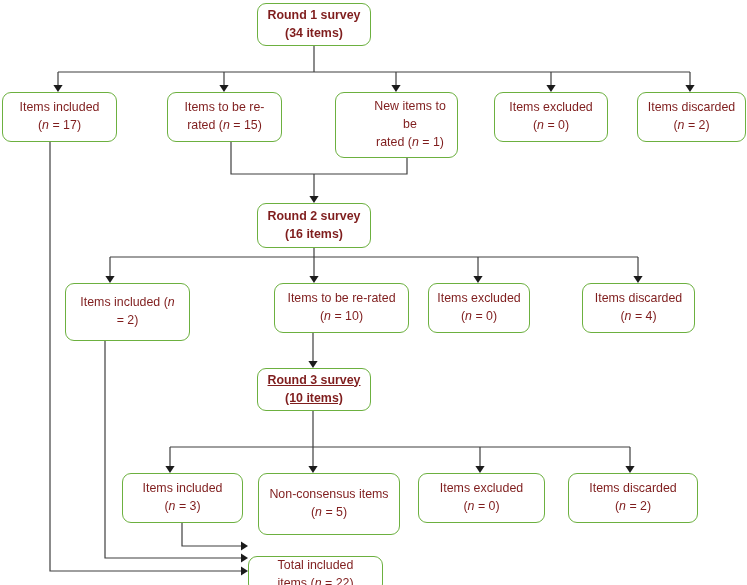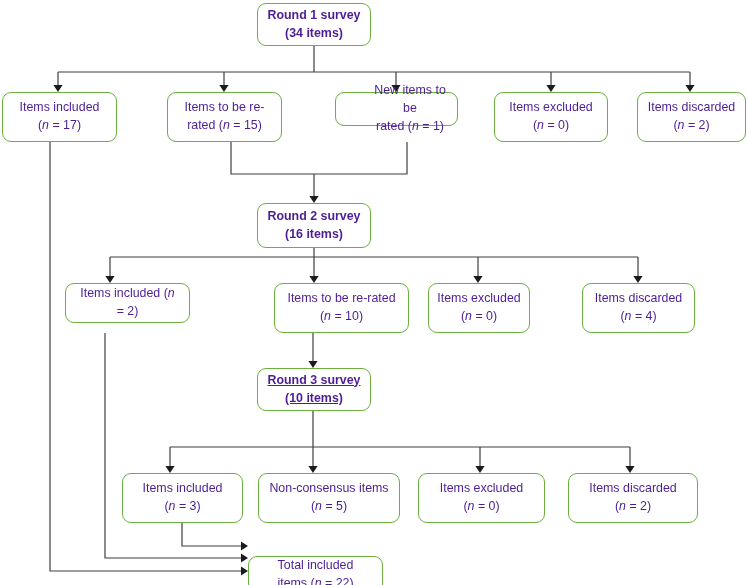--- a/index.html
+++ b/index.html
@@ -26,21 +26,21 @@
   .node {
     position: absolute;
     box-sizing: border-box;
     border: 1.6px solid #6cb03f;
     border-radius: 9px;
     background: #ffffff;
     display: flex;
     align-items: center;
     justify-content: center;
     text-align: center;
-    color: #4c1d95;
+    color: #7f1d1d;
     font-size: 12.4px;
     line-height: 1.45;
     padding: 2px 5px;
   }
   .node .txt { display: block; width: 100%; }
   .node.bold { font-weight: bold; }
   .node .it { font-style: italic; }
 </style>
 </head>
 <body>
@@ -86,51 +86,51 @@
   <div id="nodes-layer">
       <div class="node bold" style="left: 257px; top: 3px; width: 114px; height: 43px; border-color: rgb(108, 176, 63);">
         <div class="txt">Round 1 survey<br>(34 items)</div>
       </div>
       <div class="node" style="left: 2px; top: 92px; width: 115px; height: 50px; border-color: rgb(108, 176, 63);">
         <div class="txt">Items included<br>(<span class="it">n</span> = 17)</div>
       </div>
       <div class="node" style="left: 167px; top: 92px; width: 115px; height: 50px; border-color: rgb(108, 176, 63);">
         <div class="txt">Items to be re-<br>rated (<span class="it">n</span> = 15)</div>
       </div>
-      <div class="node" style="left: 335px; top: 92px; width: 123px; height: 34px; border-color: rgb(108, 176, 63); padding-left: 32px;">
+      <div class="node" style="left: 335px; top: 92px; width: 123px; height: 66px; border-color: rgb(108, 176, 63); padding-left: 32px;">
         <div class="txt">New items to be<br>rated (<span class="it">n</span> = 1)</div>
       </div>
       <div class="node" style="left: 494px; top: 92px; width: 114px; height: 50px; border-color: rgb(108, 176, 63);">
         <div class="txt">Items excluded<br>(<span class="it">n</span> = 0)</div>
       </div>
       <div class="node" style="left: 637px; top: 92px; width: 109px; height: 50px; border-color: rgb(108, 176, 63);">
         <div class="txt">Items discarded<br>(<span class="it">n</span> = 2)</div>
       </div>
       <div class="node bold" style="left: 257px; top: 203px; width: 114px; height: 45px; border-color: rgb(108, 176, 63);">
         <div class="txt">Round 2 survey<br>(16 items)</div>
       </div>
-      <div class="node" style="left: 65px; top: 283px; width: 125px; height: 40px; border-color: rgb(108, 176, 63);">
+      <div class="node" style="left: 65px; top: 283px; width: 125px; height: 58px; border-color: rgb(108, 176, 63);">
         <div class="txt">Items included (<span class="it">n</span><br>= 2)</div>
       </div>
       <div class="node" style="left: 245px; top: 283px; width: 135px; height: 50px; border-color: rgb(108, 176, 63); margin-left: 29px;">
         <div class="txt">Items to be re-rated<br>(<span class="it">n</span> = 10)</div>
       </div>
       <div class="node" style="left: 428px; top: 283px; width: 102px; height: 50px; border-color: rgb(108, 176, 63);">
         <div class="txt">Items excluded<br>(<span class="it">n</span> = 0)</div>
       </div>
       <div class="node" style="left: 582px; top: 283px; width: 113px; height: 50px; border-color: rgb(108, 176, 63);">
         <div class="txt">Items discarded<br>(<span class="it">n</span> = 4)</div>
       </div>
       <div class="node bold" style="left: 257px; top: 368px; width: 114px; height: 43px; border-color: rgb(108, 176, 63); text-decoration: underline;">
         <div class="txt">Round 3 survey<br>(10 items)</div>
       </div>
       <div class="node" style="left: 122px; top: 473px; width: 121px; height: 50px; border-color: rgb(108, 176, 63);">
         <div class="txt">Items included<br>(<span class="it">n</span> = 3)</div>
       </div>
-      <div class="node" style="left: 258px; top: 473px; width: 142px; height: 50px; border-color: rgb(108, 176, 63);">
+      <div class="node" style="left: 258px; top: 473px; width: 142px; height: 62px; border-color: rgb(108, 176, 63);">
         <div class="txt">Non-consensus items<br>(<span class="it">n</span> = 5)</div>
       </div>
       <div class="node" style="left: 418px; top: 473px; width: 127px; height: 50px; border-color: rgb(108, 176, 63);">
         <div class="txt">Items excluded<br>(<span class="it">n</span> = 0)</div>
       </div>
       <div class="node" style="left: 568px; top: 473px; width: 130px; height: 50px; border-color: rgb(108, 176, 63);">
         <div class="txt">Items discarded<br>(<span class="it">n</span> = 2)</div>
       </div>
       <div class="node" style="left: 248px; top: 556px; width: 135px; height: 37px; border-color: rgb(108, 176, 63);">
         <div class="txt">Total included<br>items (<span class="it">n</span> = 22)</div>

